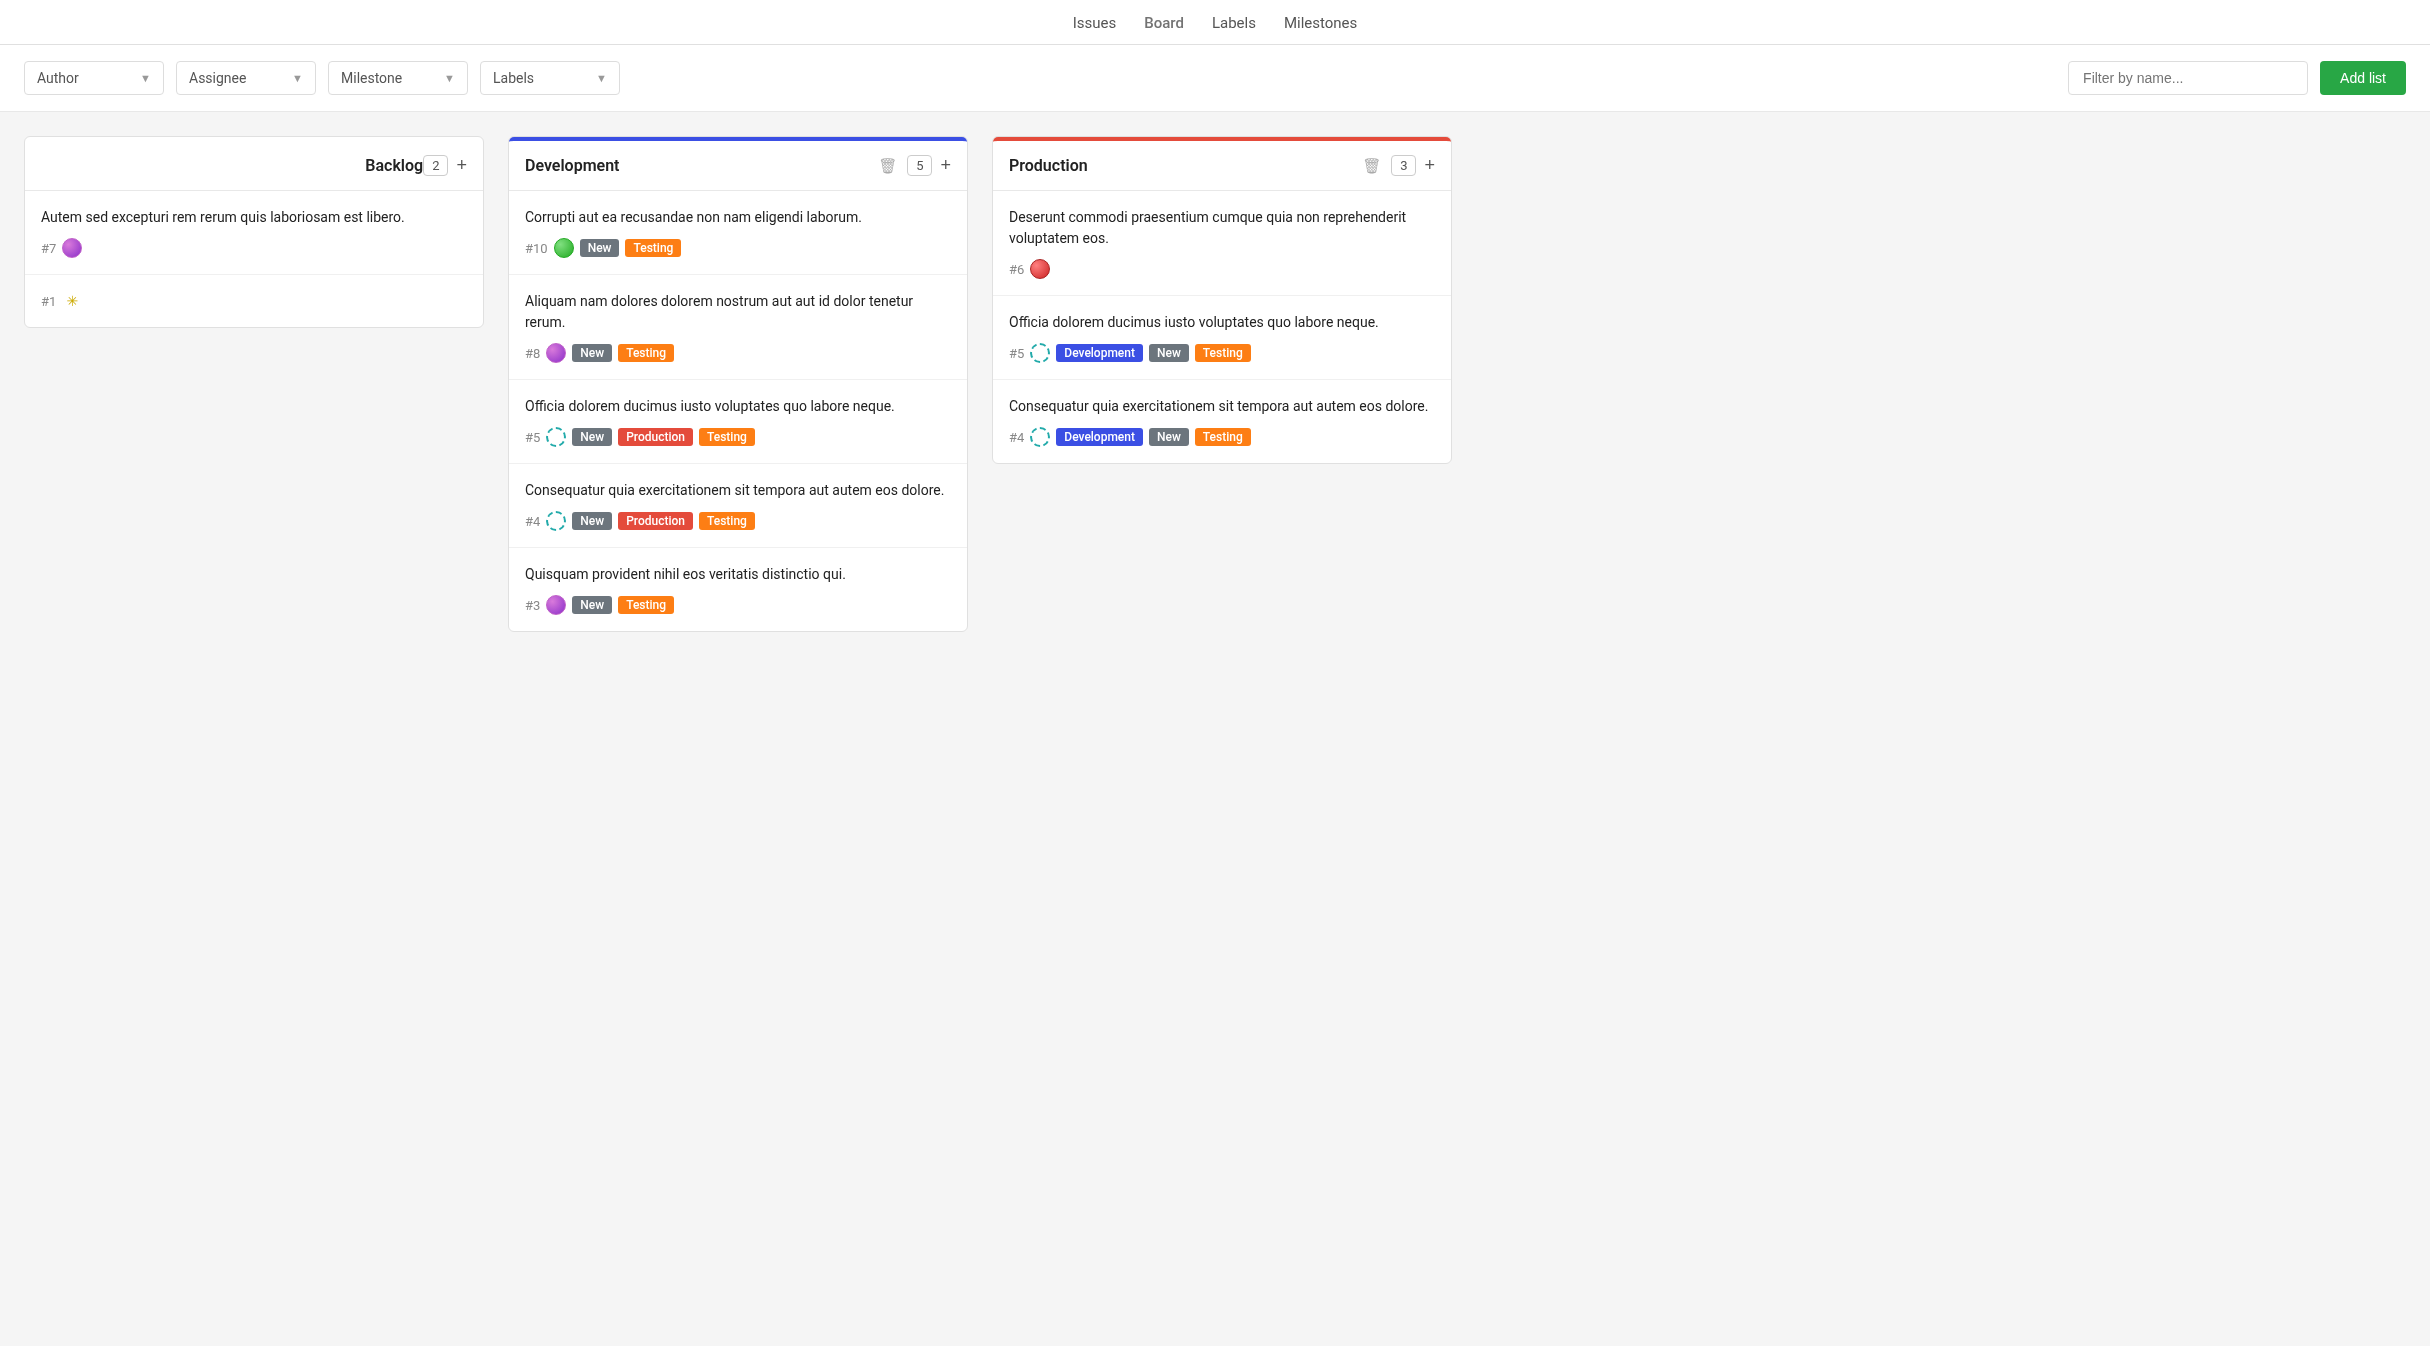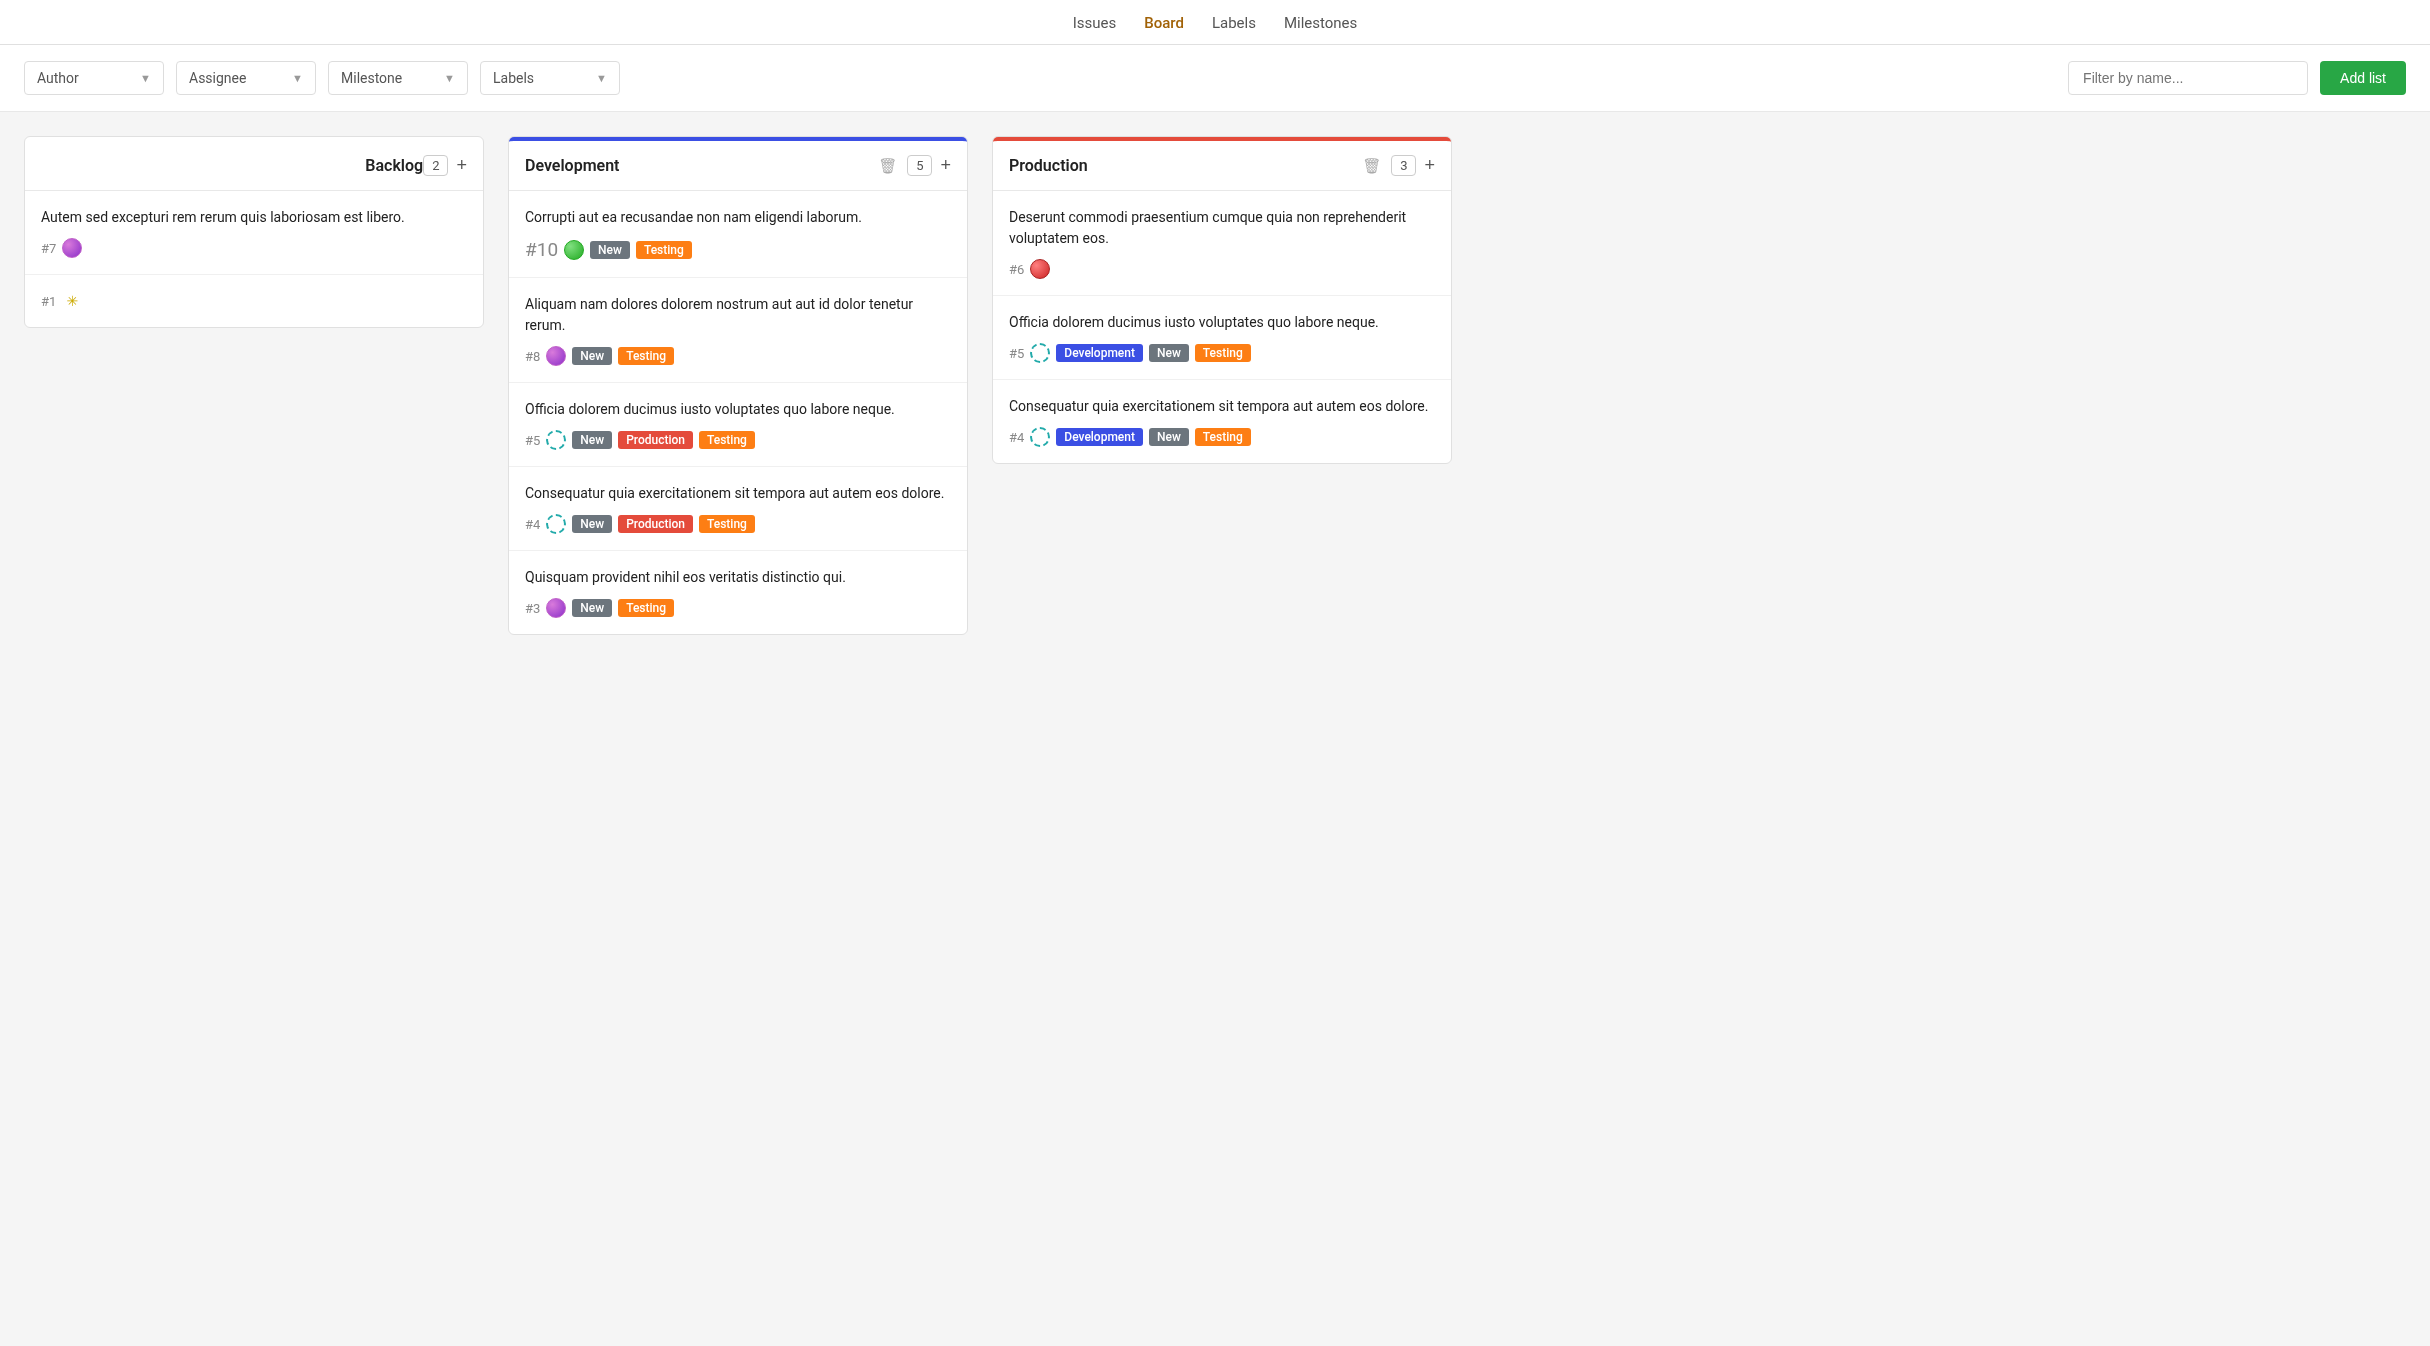--- a/index.html
+++ b/index.html
@@ -3,21 +3,21 @@
   <meta charset="utf-8">
   <style>
     * { box-sizing: border-box; margin: 0; padding: 0; }
     body { font-family: -apple-system, BlinkMacSystemFont, 'Segoe UI', Roboto, sans-serif; background: #f5f5f5; color: #333; font-size: 14px; }
   </style>
 </head>
 <body>
 
 <nav style="display:flex;justify-content:center;align-items:center;gap:28px;padding:14px 0 12px;background:#fff;border-bottom:1px solid #e0e0e0;">
   <a href="#" style="text-decoration:none;color:#555;font-size:15px;">Issues</a>
-  <a href="#" style="text-decoration:none;color:#a16207;font-size:15px;font-weight:500;">Board</a>
+  <a href="#" style="text-decoration:none;color:#737373;font-size:15px;font-weight:500;">Board</a>
   <a href="#" style="text-decoration:none;color:#555;font-size:15px;">Labels</a>
   <a href="#" style="text-decoration:none;color:#555;font-size:15px;">Milestones</a>
 </nav>
 
 <div style="display:flex;align-items:center;gap:12px;padding:16px 24px;background:#fff;border-bottom:1px solid #e8e8e8;">
   <div style="display:flex;align-items:center;border:1px solid #ddd;border-radius:4px;padding:8px 12px;background:#fff;gap:6px;cursor:pointer;min-width:140px;font-size:14px;color:#555;">
     <span>Author</span>
     <span style="margin-left:auto;color:#999;font-size:11px;">▼</span>
   </div>
   <div style="display:flex;align-items:center;border:1px solid #ddd;border-radius:4px;padding:8px 12px;background:#fff;gap:6px;cursor:pointer;min-width:140px;font-size:14px;color:#555;">
@@ -69,21 +69,21 @@
       <span style="font-weight:600;font-size:16px;color:#222;flex:1;">Development</span>
       <span style="color:#aaa;margin-right:10px;cursor:pointer;font-size:15px;">🗑</span>
       <span style="border:1px solid #ccc;border-radius:4px;padding:2px 8px;font-size:13px;color:#555;margin-right:8px;">5</span>
       <button style="color:#555;font-size:18px;cursor:pointer;border:none;background:none;font-weight:300;">+</button>
     </div>
     <div>
 
       <div style="border-bottom:1px solid #f0f0f0;padding:16px;">
         <p style="font-size:14px;color:#222;line-height:1.5;margin-bottom:10px;">Corrupti aut ea recusandae non nam eligendi laborum.</p>
         <div style="display:flex;align-items:center;gap:6px;">
-          <span style="color:#888;font-size:19px;">#10</span>
+          <span style="color:#888;font-size:13px;">#10</span>
           <span style="width:20px;height:20px;border-radius:50%;display:inline-flex;align-items:center;justify-content:center;font-size:9px;background:radial-gradient(circle at 30% 30%,#80e080,#22aa22);border:1.5px solid #22aa22;color:transparent;">✳</span>
           <span style="display:inline-block;padding:2px 8px;border-radius:3px;font-size:12px;font-weight:500;color:#fff;background:#6c757d;">New</span>
           <span style="display:inline-block;padding:2px 8px;border-radius:3px;font-size:12px;font-weight:500;color:#fff;background:#fd7e14;">Testing</span>
         </div>
       </div>
 
       <div style="border-bottom:1px solid #f0f0f0;padding:16px;">
         <p style="font-size:14px;color:#222;line-height:1.5;margin-bottom:10px;">Aliquam nam dolores dolorem nostrum aut aut id dolor tenetur rerum.</p>
         <div style="display:flex;align-items:center;gap:6px;">
           <span style="color:#888;font-size:13px;">#8</span>

